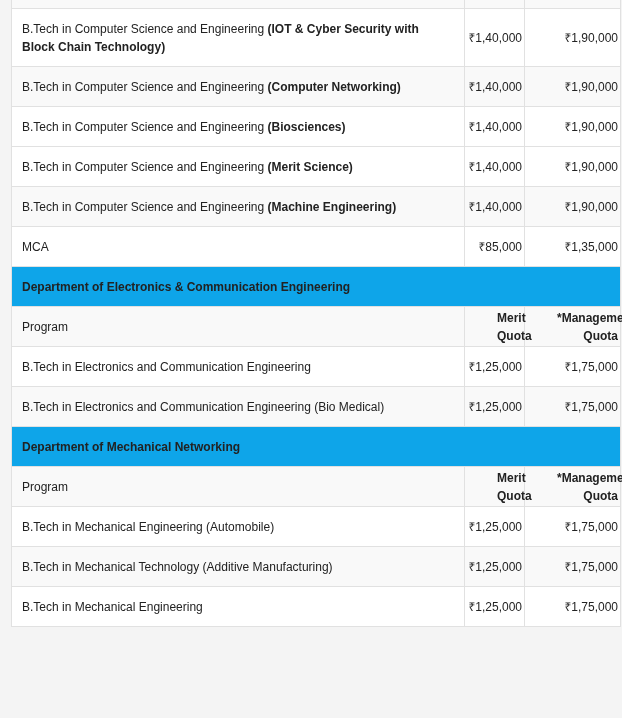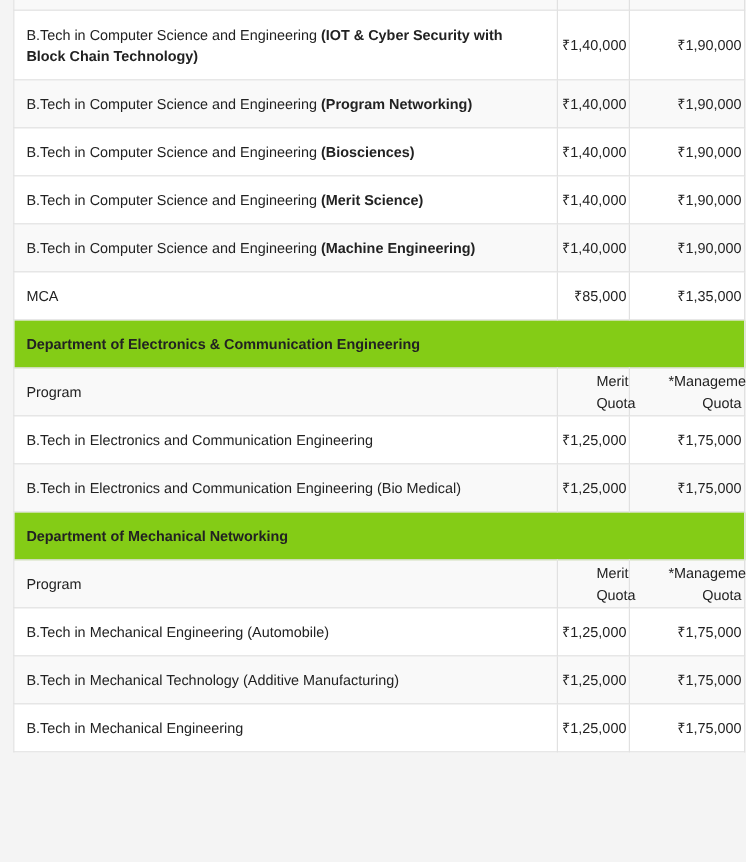--- a/index.html
+++ b/index.html
@@ -10,23 +10,23 @@
     font-size: 12px; color: #222;
     position: relative;
   }
   .wrap { position: absolute; left: 11px; top: -14px; width: 609px; background: #fff; }
   table { border-collapse: collapse; width: 609px; table-layout: fixed; }
   td, th { border: 1px solid #e1e1e1; padding: 0 10px; font-weight: normal; }
   col.c1 { width: 453px; } col.c2 { width: 60px; } col.c3 { width: 96px; }
   td.num, th.num { text-align: right; padding: 0 2px; white-space: nowrap; }
   tr.even td { background: #f9f9f9; }
   tr.odd td { background: #ffffff; }
-  tr.dept td { background: #84cc16; font-weight: bold; height: 39px; }
+  tr.dept td { background: #0ea5e9; font-weight: bold; height: 39px; }
   tr.head td { background: #f9f9f9; font-weight: normal; height: 39px; line-height: 18px; }
-  tr.head td.num { font-weight: normal; padding-left: 32px; }
+  tr.head td.num { font-weight: bold; padding-left: 32px; }
   tr.r1 td { height: 39px; }
   tr.r2 td { height: 57px; line-height: 18px; }
   tr.top td { height: 21px; }
   b { font-weight: bold; }
 </style>
 </head>
 <body>
 
 <div class="wrap">
 <table>
@@ -41,21 +41,21 @@
           <td></td>
           <td></td>
         </tr>
 
     <tr class="r2 odd">
       <td><span>B.Tech in Computer Science and Engineering </span><b>(IOT &amp; Cyber Security with Block Chain Technology)</b></td>
       <td class="num">₹1,40,000</td>
       <td class="num">₹1,90,000</td>
     </tr>
     <tr class="r1 even">
-      <td><span>B.Tech in Computer Science and Engineering </span><b>(Program Networking)</b></td>
+      <td><span>B.Tech in Computer Science and Engineering </span><b>(Computer Networking)</b></td>
       <td class="num">₹1,40,000</td>
       <td class="num">₹1,90,000</td>
     </tr>
     <tr class="r1 odd">
       <td><span>B.Tech in Computer Science and Engineering </span><b>(Biosciences)</b></td>
       <td class="num">₹1,40,000</td>
       <td class="num">₹1,90,000</td>
     </tr>
     <tr class="r1 odd">
       <td><span>B.Tech in Computer Science and Engineering </span><b>(Merit Science)</b></td>

